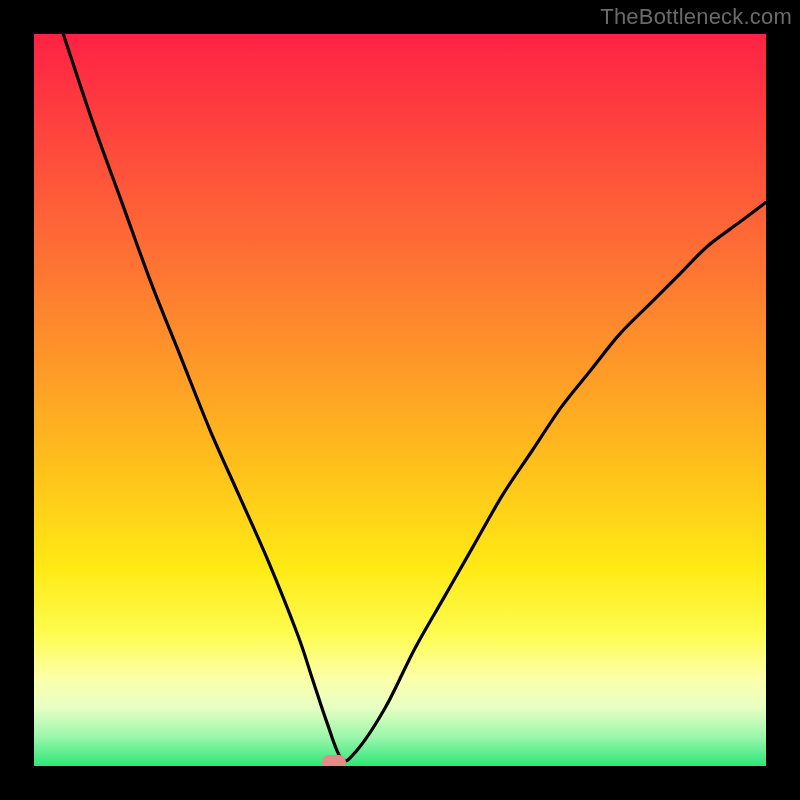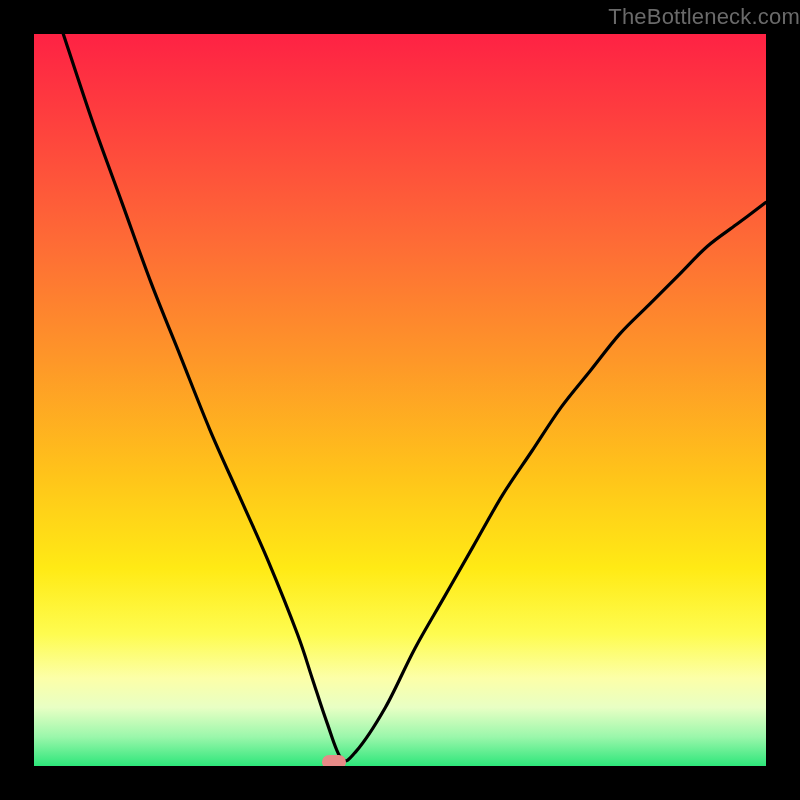--- a/index.html
+++ b/index.html
@@ -13,21 +13,21 @@
   }
   .outer {
     position: relative;
     width: 800px;
     height: 800px;
     background: #000;
   }
   .watermark {
     position: absolute;
     top: 4px;
-    right: 0;
+    right: 8px;
     color: #6a6a6a;
     font-size: 22px;
     font-weight: 500;
     letter-spacing: 0.2px;
     z-index: 5;
   }
   .plot-frame {
     position: absolute;
     left: 34px;
     top: 34px;

